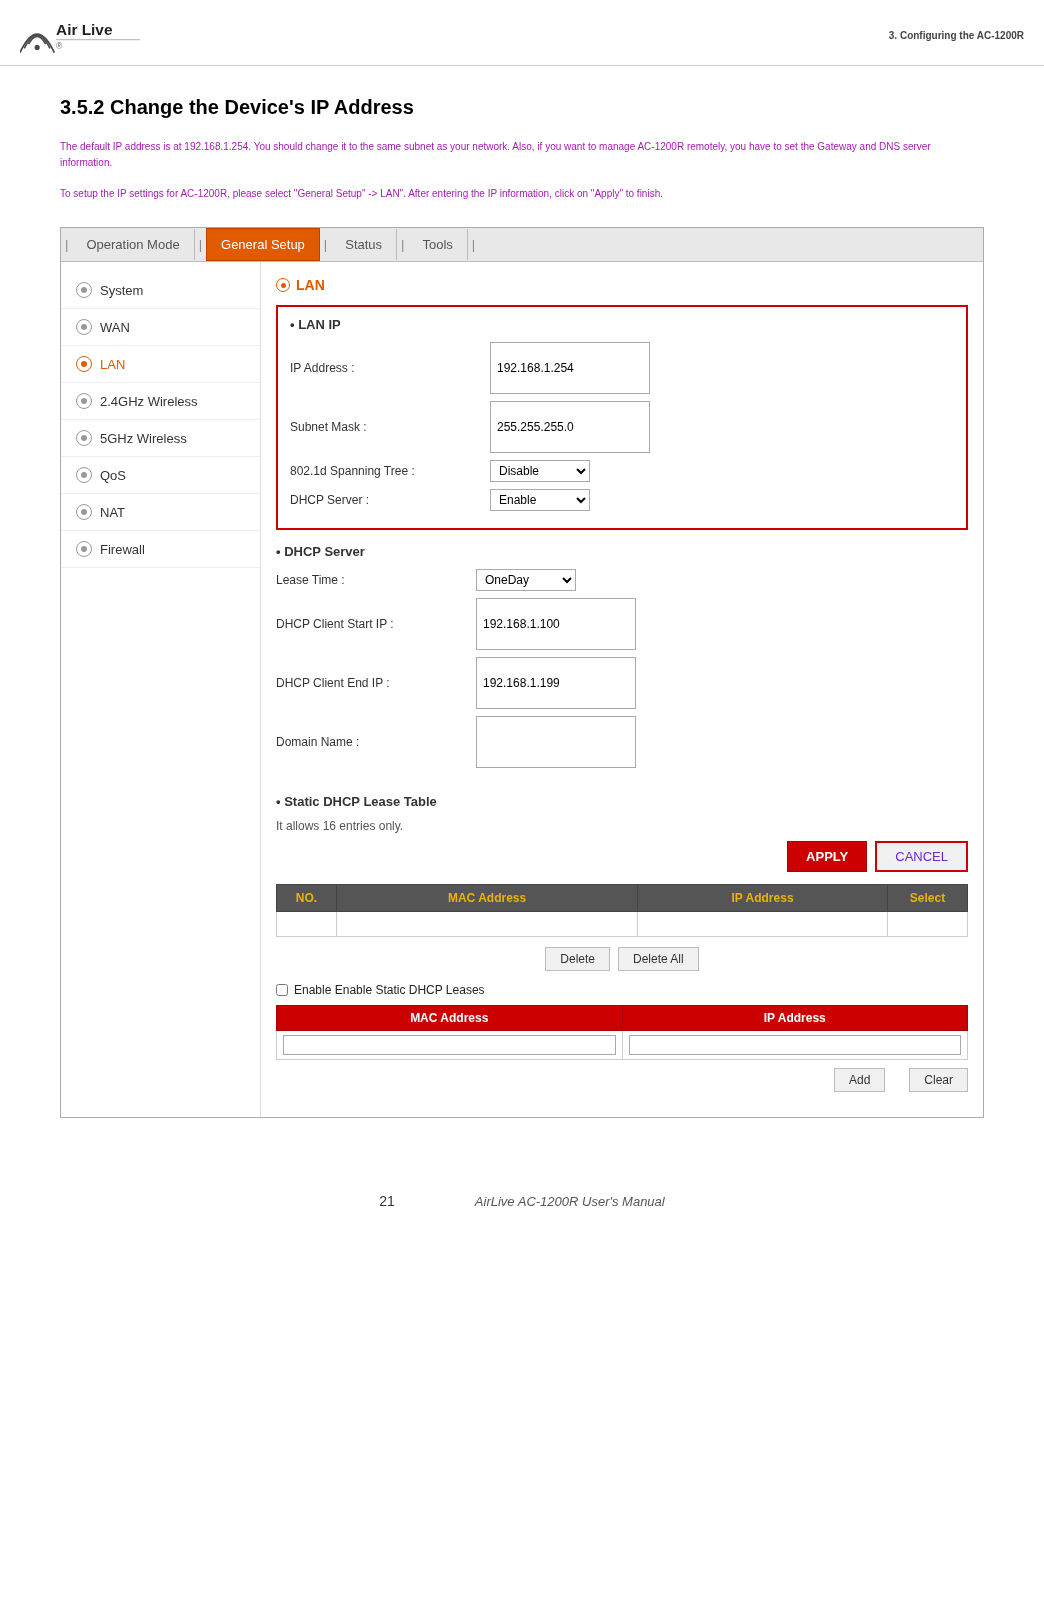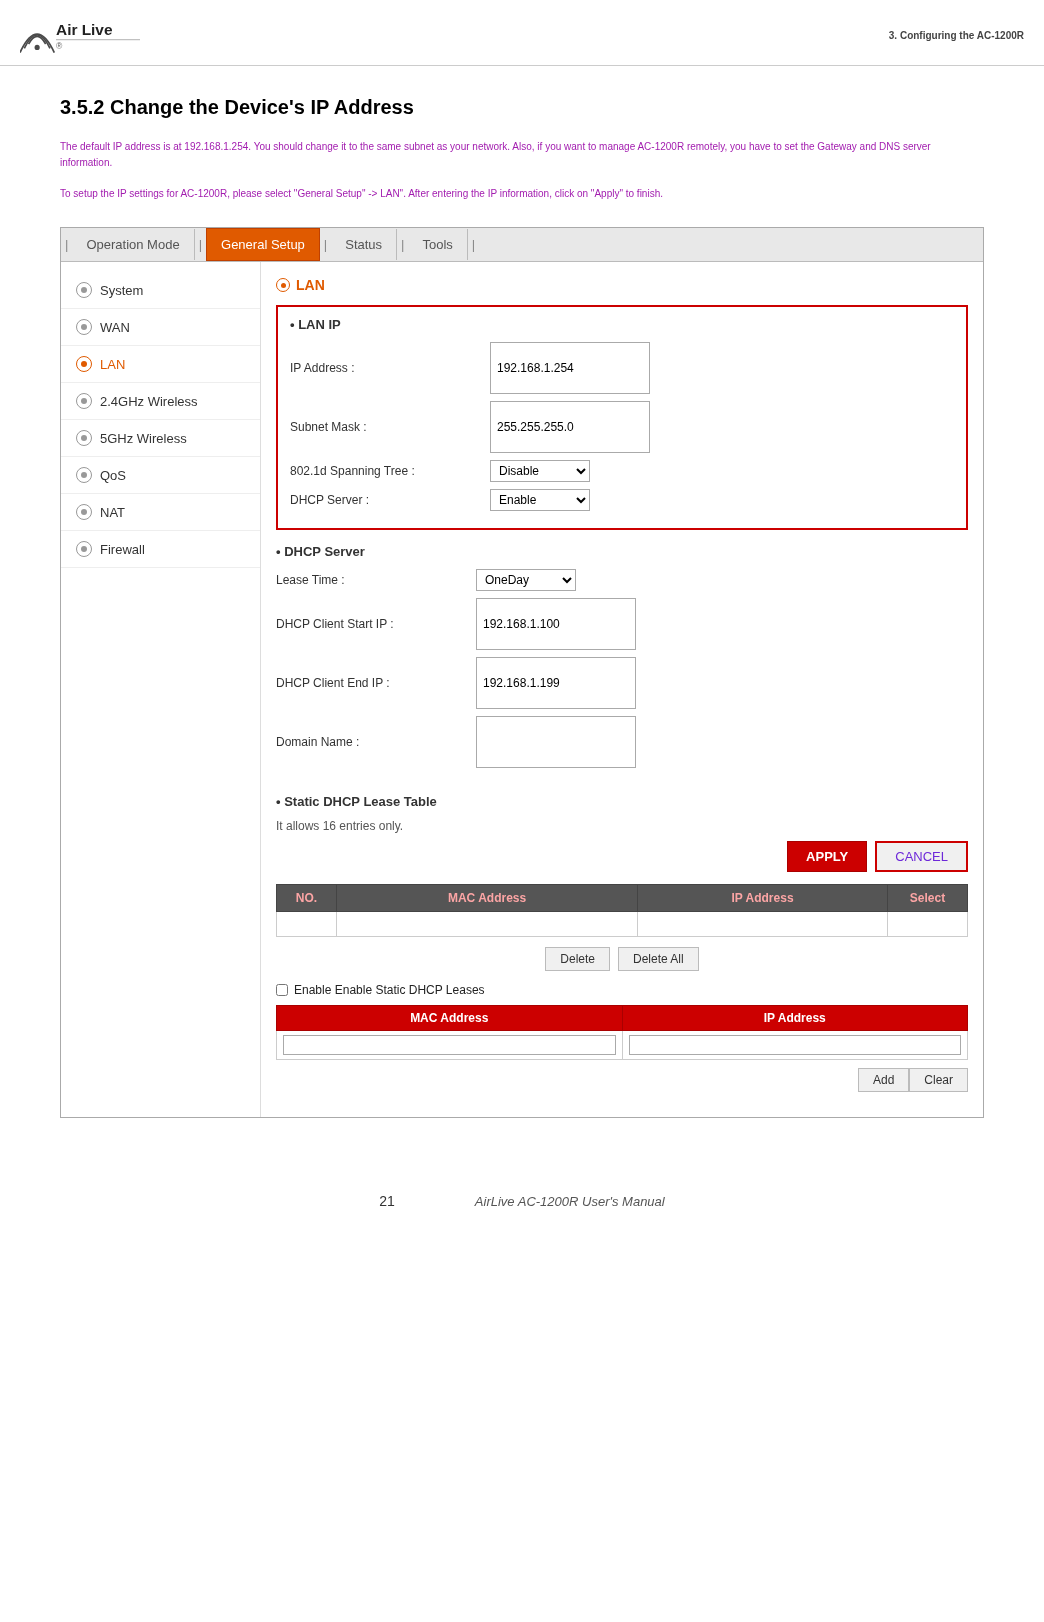--- a/index.html
+++ b/index.html
@@ -267,21 +267,21 @@
 
     
     .data-table {
       width: 100%;
       border-collapse: collapse;
       margin-bottom: 10px;
       font-size: 12px;
     }
     .data-table th {
       background: #555;
-      color: #fca5a5;
+      color: #eab308;
       padding: 6px 8px;
       text-align: center;
       border: 1px solid #444;
     }
     .data-table td {
       background: #fff;
       padding: 5px 8px;
       border: 1px solid #ccc;
       text-align: center;
     }
@@ -337,21 +337,21 @@
     }
     .static-input {
       width: 100%;
       border: 1px solid #aaa;
       padding: 2px 4px;
       font-size: 12px;
     }
 
     .add-clear-row {
       display: flex;
-      gap: 0;
+      gap: 24px;
       justify-content: flex-end;
       margin-bottom: 5px;
     }
     .btn-add {
       background: #f0f0f0;
       color: #333;
       border: 1px solid #bbb;
       padding: 4px 14px;
       font-size: 12px;
       cursor: pointer;

